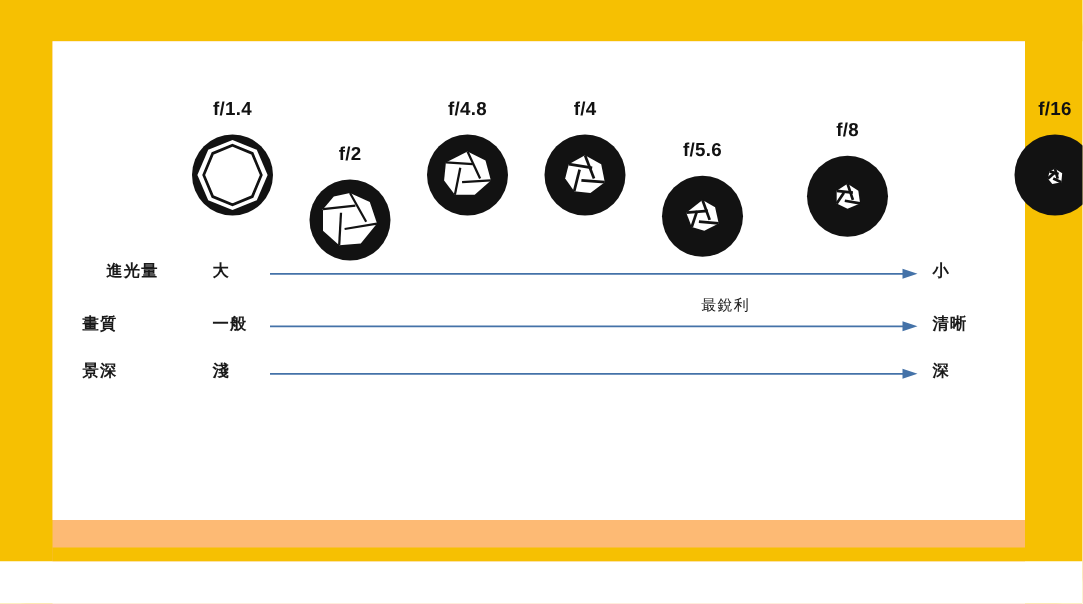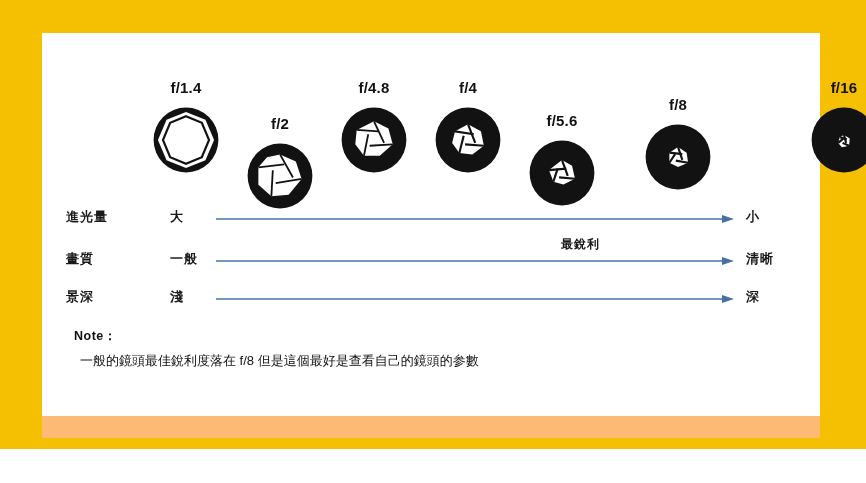--- a/index.html
+++ b/index.html
@@ -136,21 +136,21 @@
     position: absolute;
     left: 150px;
     top: 4px;
   }
   .sharp-note {
     position: absolute;
     left: 495px;
     top: -14px;
     font-size: 12px;
     color: #1a1a1a;
-    font-weight: bold;
+    font-weight: normal;
     letter-spacing: 1px;
   }
 
   
   .note-block {
     position: absolute;
     left: 74px;
     top: 328px;
     width: 640px;
   }
@@ -273,21 +273,21 @@
           <line x1="50" y1="43" x2="53" y2="54" stroke="#121212" stroke-width="3"></line>
           <line x1="57" y1="58" x2="48" y2="54" stroke="#121212" stroke-width="3"></line>
           <line x1="42" y1="54" x2="49" y2="48" stroke="#121212" stroke-width="3"></line>
           <line x1="44" y1="46" x2="54" y2="49" stroke="#121212" stroke-width="3"></line>
         </svg>
       </div>
     </div>
 
   </div>
 
-  <div class="comp-row" style="left:66px;top:208px;width:740px;">
+  <div class="comp-row" style="left:66px;top:208px;width:740px;text-align:center;">
     <div class="comp-name">進光量</div>
     <div class="comp-start">大</div>
     <svg class="arrow-svg" width="520" height="14" viewBox="0 0 520 14">
       <line x1="0" y1="7" x2="508" y2="7" stroke="#4472a8" stroke-width="1.4"></line>
       <polygon points="518,7 506,3 506,11" fill="#4472a8"></polygon>
     </svg>
     <div class="comp-end">小</div>
   </div>
 
   <div class="comp-row" style="left:66px;top:250px;width:740px;">
@@ -304,18 +304,14 @@
   <div class="comp-row" style="left:66px;top:288px;width:740px;">
     <div class="comp-name">景深</div>
     <div class="comp-start">淺</div>
     <svg class="arrow-svg" width="520" height="14" viewBox="0 0 520 14">
       <line x1="0" y1="7" x2="508" y2="7" stroke="#4472a8" stroke-width="1.4"></line>
       <polygon points="518,7 506,3 506,11" fill="#4472a8"></polygon>
     </svg>
     <div class="comp-end">深</div>
   </div>
 
-  <div class="note-block">
-    <div class="note-title">Note：</div>
-    <div class="note-body">一般的鏡頭最佳銳利度落在 f/8 但是這個最好是查看自己的鏡頭的参數</div>
-  </div>
 
 </div>
 
 </body></html>

